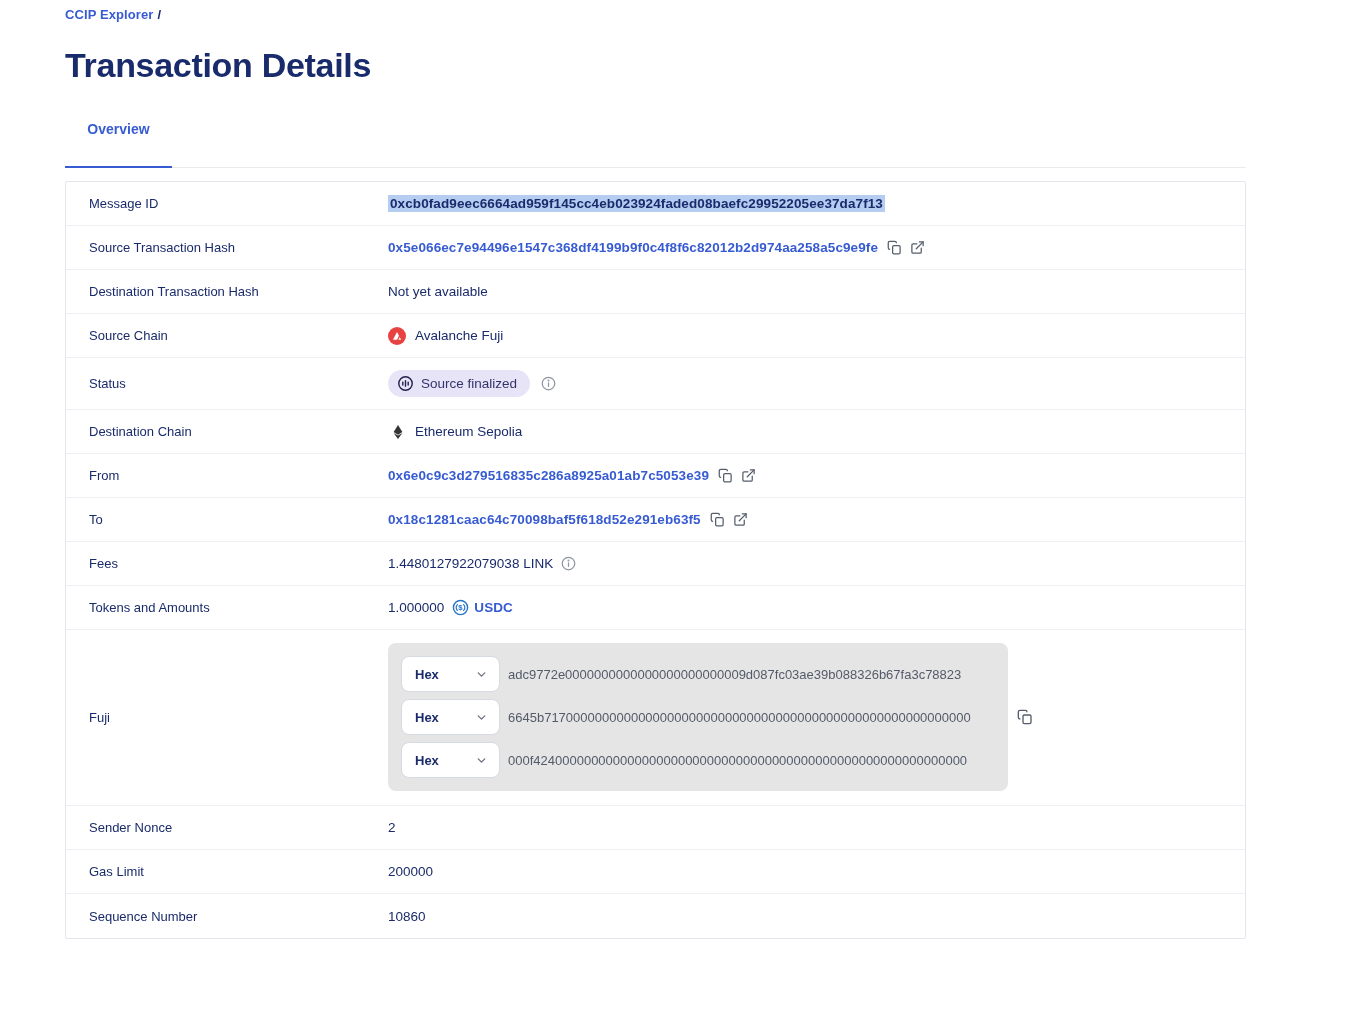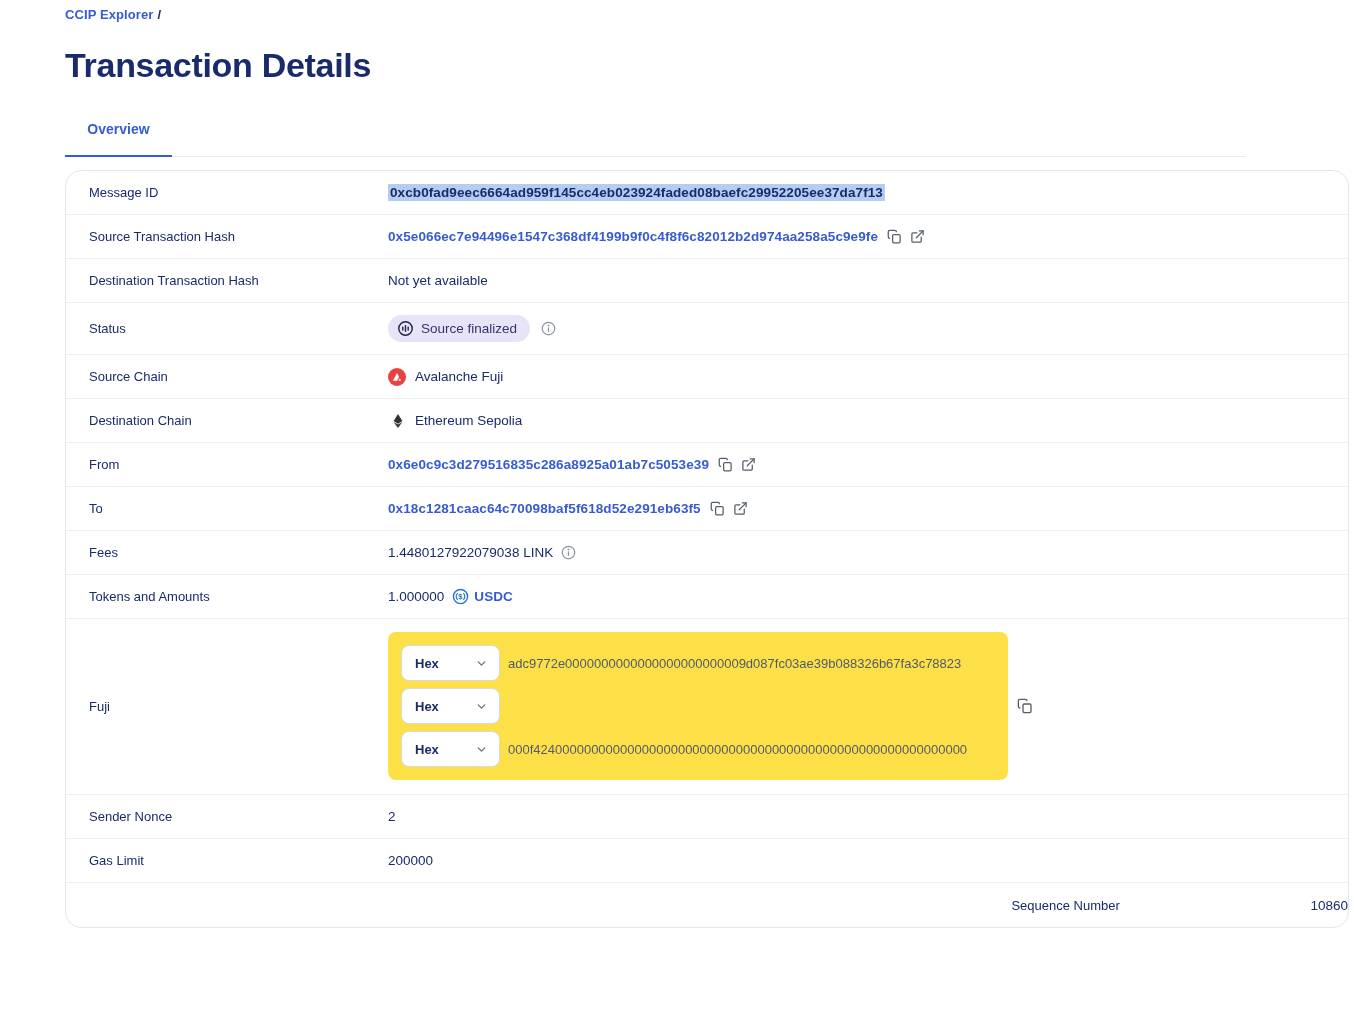--- a/index.html
+++ b/index.html
@@ -15,29 +15,29 @@
   
   .breadcrumb { font-size:13px; font-weight:bold; letter-spacing:.1px; }
   .breadcrumb a { color:#375bd2; text-decoration:none; cursor:pointer;margin-top:38px; }
   .breadcrumb .sep { color:#1a2b6b; margin-left:4px; }
   h1.title { margin-top:24px; font-size:34px; font-weight:bold; color:#1a2b6b; letter-spacing:-.3px; }
 
   
   .tabs { margin-top:30px; width:1181px; border-bottom:1px solid #e8eaee; }
   .tab {
     display:inline-block; width:107px; text-align:center;
-    padding:6px 0 18px; margin-bottom:-1px;
+    padding:6px 0 29px; margin-bottom:-1px;
     font-size:14px; font-weight:bold; color:#375bd2;
     border-bottom:2px solid #375bd2; cursor:pointer;
   }
 
   
-  .card { margin-top:13px; width:1284px; border:1px solid #e3e6ec; border-radius:16px; background:#fff; }
+  .card { margin-top:13px; width:1181px; border:1px solid #e3e6ec; border-radius:2px; background:#fff; }
   .row { display:flex; align-items:center; min-height:44px; border-bottom:1px solid #edeff3; padding-left:23px; }
-  .row:last-child { border-bottom:none;justify-content:flex-end; }
+  .row:last-child { border-bottom:none; }
   .row-label { width:299px; flex-shrink:0; font-size:13px; color:#1a2b6b; }
   .row-value { display:flex; align-items:center; font-size:13.5px; color:#1a2b6b; }
   .row-status { min-height:52px; }
   .row-data { align-items:center; padding-top:13px; padding-bottom:14px; }
 
   .hash { font-weight:bold; letter-spacing:.1px; }
   .hl { background:#b4cdf1; padding:1px 2px; }
   a.link { color:#375bd2; text-decoration:none; font-weight:bold; letter-spacing:.1px; cursor:pointer; }
 
   .icon-btn { background:none; border:none; padding:0; display:inline-flex; align-items:center; color:#555d6b; cursor:pointer; }
@@ -57,21 +57,21 @@
   }
   .badge svg { width:17px; height:17px; color:#22224f; }
 
   .chain-icon { width:18px; height:18px; margin-right:9px; flex-shrink:0; }
   .eth-icon { width:16px; height:16px; margin-right:9px; margin-left:2px; flex-shrink:0; }
 
   .token-amount { margin-right:8px; }
   .usdc-icon { width:17px; height:17px; margin-right:5px; }
 
   
-  .data-panel { background:#fde047; border-radius:8px; width:620px; padding:13px; }
+  .data-panel { background:#e5e5e5; border-radius:8px; width:620px; padding:13px; }
   .data-line { display:flex; align-items:center; margin-bottom:7px; }
   .data-line:last-child { margin-bottom:0; }
   .hex-select {
     width:99px; height:36px; background:#fff;
     border:1px solid #d6dae1; border-radius:8px;
     display:flex; align-items:center; justify-content:space-between;
     padding:0 11px 0 13px; margin-right:8px; cursor:pointer; flex-shrink:0;
   }
   .hex-select .hex-label { font-size:13px; font-weight:bold; color:#1a2b6b; }
   .hex-select svg { width:13px; height:13px; color:#6b7280; }
@@ -125,57 +125,57 @@
           </span>
         </button>
       </div>
     </div>
 
     <div class="row">
       <div class="row-label">Destination Transaction Hash</div>
       <div class="row-value">Not yet available</div>
     </div>
 
-    <div class="row row-status">
-      <div class="row-label">Status</div>
-      <div class="row-value">
-        <span class="badge">
-          <span style="display:inline-flex">
-            <svg viewBox="0 0 24 24" fill="none" stroke="currentColor" stroke-width="2" stroke-linecap="round">
-                <circle cx="12" cy="12" r="9.5"></circle>
-                <line x1="8.2" y1="10" x2="8.2" y2="14"></line>
-                <line x1="12" y1="8" x2="12" y2="16"></line>
-                <line x1="15.8" y1="10" x2="15.8" y2="14"></line>
-              </svg>
-          </span>
-          <span>Source finalized</span>
-        </span>
-        <button class="info-btn">
-          <span style="display:inline-flex">
-            <svg viewBox="0 0 24 24" fill="none" stroke="currentColor" stroke-width="2" stroke-linecap="round">
-                <circle cx="12" cy="12" r="10"></circle>
-                <line x1="12" y1="11" x2="12" y2="16.5"></line>
-                <circle cx="12" cy="7.3" r="0.6" fill="currentColor"></circle>
-              </svg>
-          </span>
-        </button>
-      </div>
-    </div>
-
     <div class="row">
       <div class="row-label">Source Chain</div>
       <div class="row-value">
         <span class="chain-icon" style="display:inline-flex">
           <svg viewBox="0 0 24 24">
               <circle cx="12" cy="12" r="12" fill="#e84142"></circle>
               <path d="M6.6 17 L12 6.6 L14.7 11.8 L12 17 Z" fill="#ffffff"></path>
               <path d="M13.8 17 L15.7 13.6 L17.6 17 Z" fill="#ffffff"></path>
             </svg>
         </span>
         <span>Avalanche Fuji</span>
+      </div>
+    </div>
+
+    <div class="row row-status">
+      <div class="row-label">Status</div>
+      <div class="row-value">
+        <span class="badge">
+          <span style="display:inline-flex">
+            <svg viewBox="0 0 24 24" fill="none" stroke="currentColor" stroke-width="2" stroke-linecap="round">
+                <circle cx="12" cy="12" r="9.5"></circle>
+                <line x1="8.2" y1="10" x2="8.2" y2="14"></line>
+                <line x1="12" y1="8" x2="12" y2="16"></line>
+                <line x1="15.8" y1="10" x2="15.8" y2="14"></line>
+              </svg>
+          </span>
+          <span>Source finalized</span>
+        </span>
+        <button class="info-btn">
+          <span style="display:inline-flex">
+            <svg viewBox="0 0 24 24" fill="none" stroke="currentColor" stroke-width="2" stroke-linecap="round">
+                <circle cx="12" cy="12" r="10"></circle>
+                <line x1="12" y1="11" x2="12" y2="16.5"></line>
+                <circle cx="12" cy="7.3" r="0.6" fill="currentColor"></circle>
+              </svg>
+          </span>
+        </button>
       </div>
     </div>
 
     <div class="row">
       <div class="row-label">Destination Chain</div>
       <div class="row-value">
         <span class="eth-icon" style="display:inline-flex">
           <svg viewBox="0 0 24 24">
               <path d="M12 1.5 L18.6 12.1 L12 16 L5.4 12.1 Z" fill="#343434"></path>
               <path d="M12 17.4 L18.6 13.5 L12 22.5 L5.4 13.5 Z" fill="#343434"></path>
@@ -282,20 +282,21 @@
           </div>
           <div class="data-line">
             <div class="hex-select">
               <span class="hex-label">Hex</span>
               <span style="display:inline-flex">
                 <svg viewBox="0 0 24 24" fill="none" stroke="#6b7280" stroke-width="2.5" stroke-linecap="round" stroke-linejoin="round">
                     <polyline points="6 9 12 15 18 9"></polyline>
                   </svg>
               </span>
             </div>
+            <span class="hex-text">6645b71700000000000000000000000000000000000000000000000000000000</span>
           </div>
           <div class="data-line">
             <div class="hex-select">
               <span class="hex-label">Hex</span>
               <span style="display:inline-flex">
                 <svg viewBox="0 0 24 24" fill="none" stroke="#6b7280" stroke-width="2.5" stroke-linecap="round" stroke-linejoin="round">
                     <polyline points="6 9 12 15 18 9"></polyline>
                   </svg>
               </span>
             </div>

